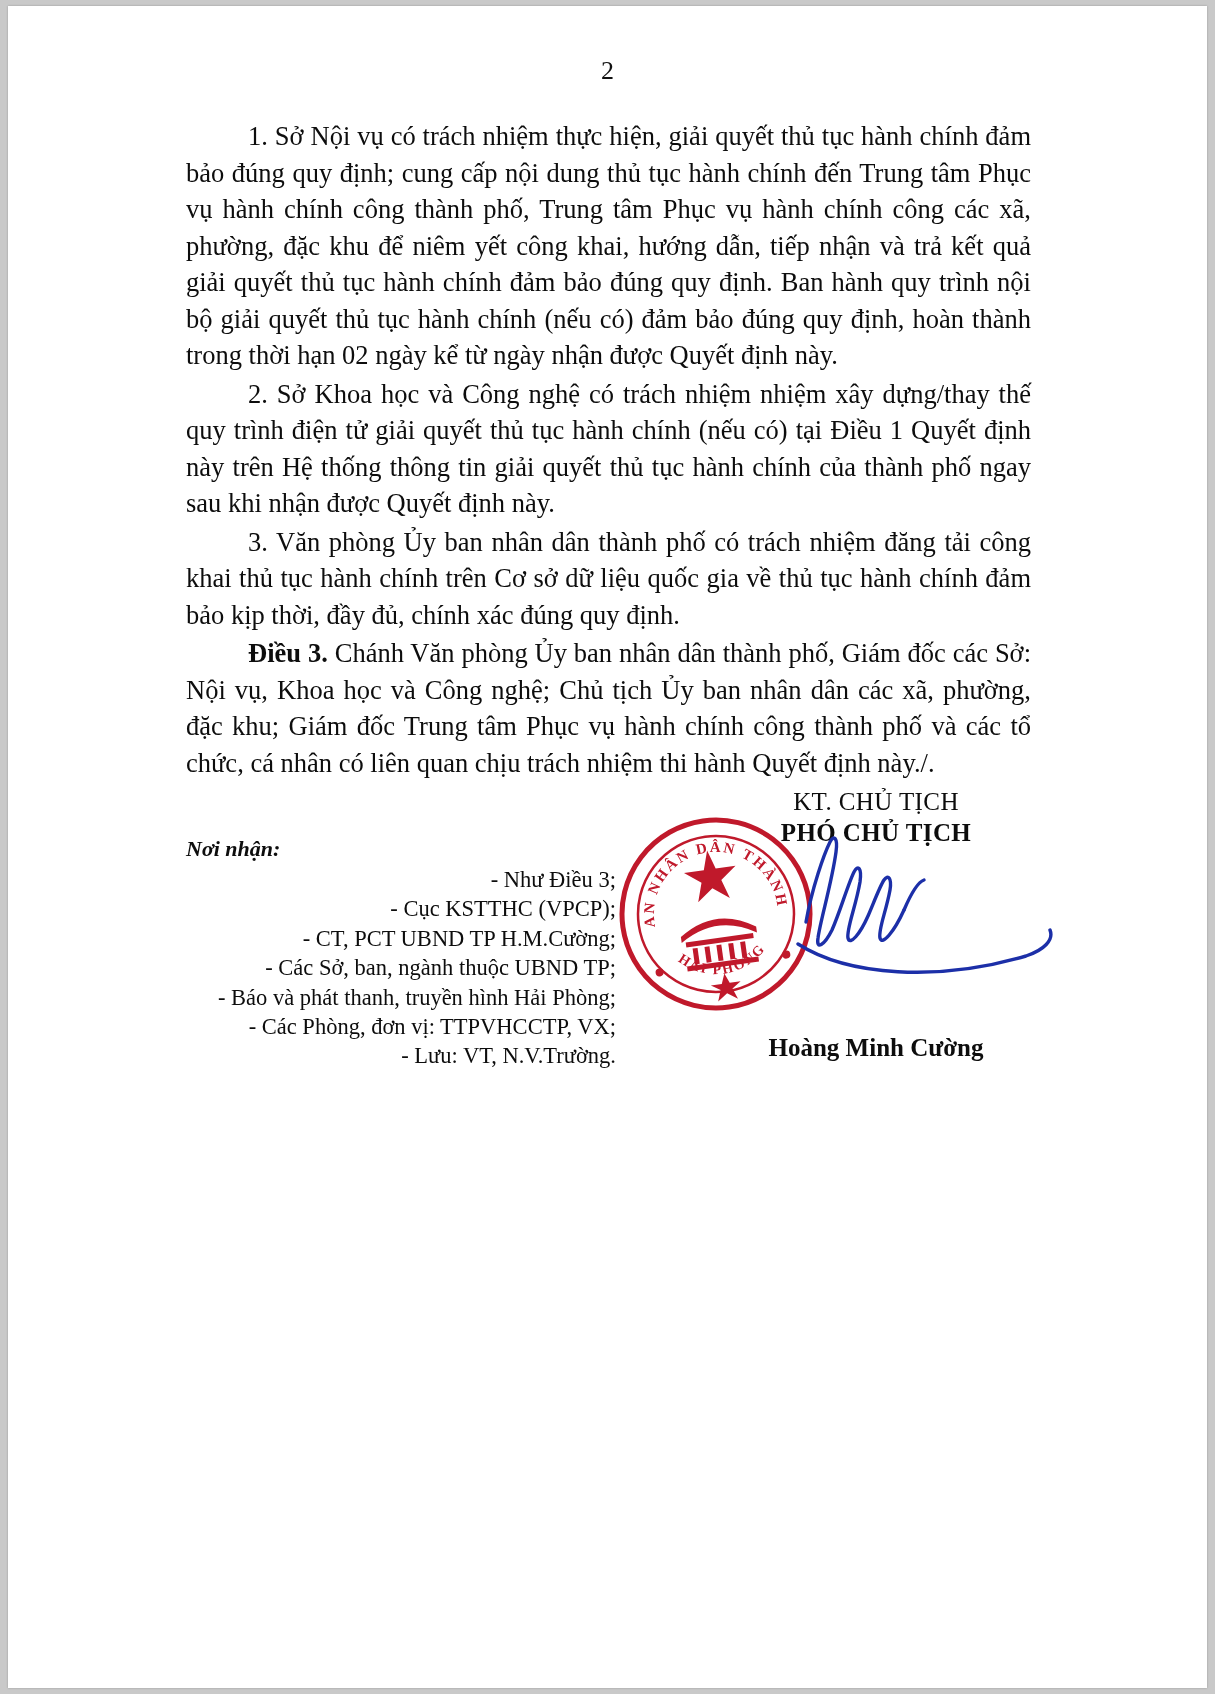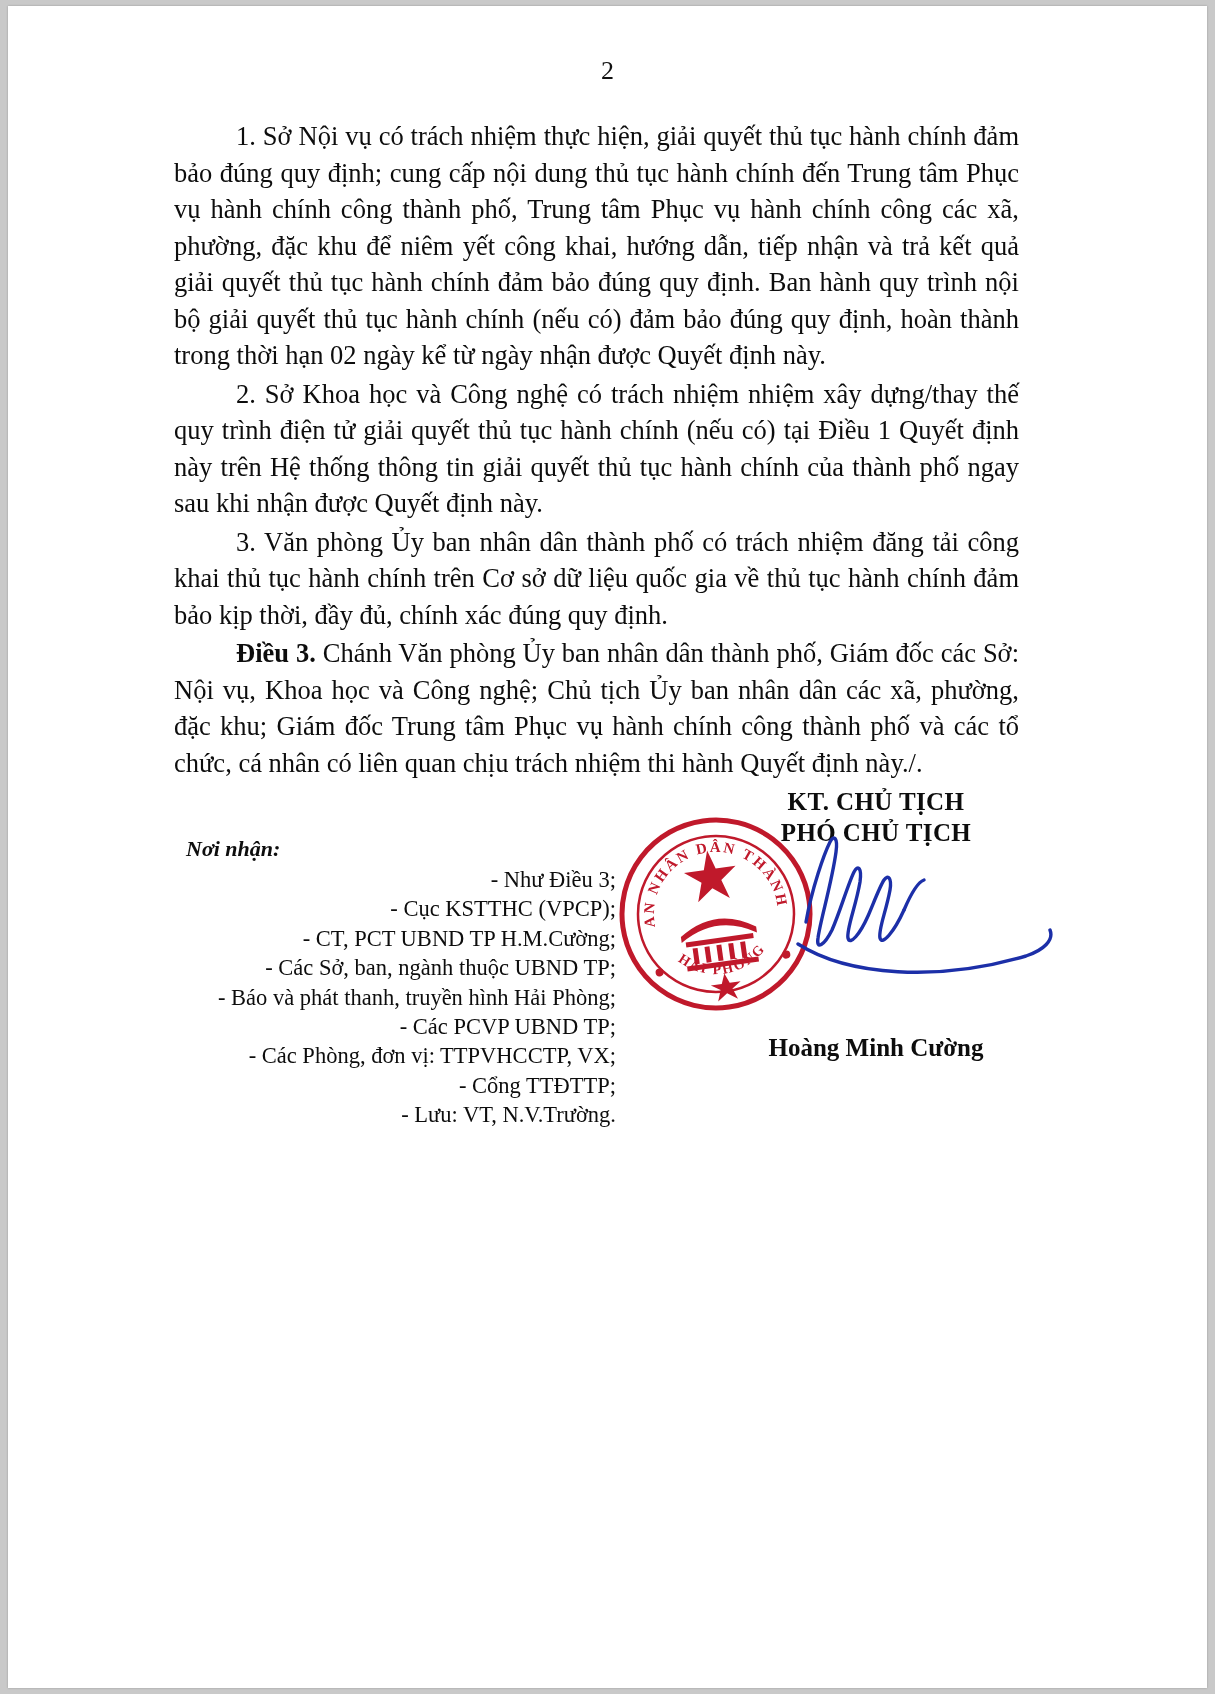--- a/index.html
+++ b/index.html
@@ -27,21 +27,21 @@
     position: absolute;
     top: 50px;
     left: 0;
     width: 1199px;
     text-align: center;
     font-size: 26px;
     color: #111;
   }
   .body-text {
     position: absolute;
-    left: 166px;
+    left: 178px;
     top: 112px;
     width: 845px;
     color: #0d0d0d;
   }
   .para {
     font-size: 26.5px;
     line-height: 36.5px;
     text-align: justify;
     text-justify: inter-word;
     margin: 0 0 2px 0;
@@ -88,21 +88,21 @@
   }
   .signature {
     position: absolute;
     left: 520px;
     top: -38px;
     width: 340px;
     text-align: center;
   }
   .sig-title1 {
     font-size: 25px;
-    font-weight: bold;
+    font-weight: normal;
     letter-spacing: 0.4px;
     color: #0d0d0d;
     line-height: 31px;
   }
   .sig-title2 {
     font-size: 25px;
     font-weight: bold;
     letter-spacing: 0.4px;
     color: #0d0d0d;
     line-height: 31px;
@@ -150,23 +150,21 @@
   <div class="footer">
 
     <div class="recipients">
       <div class="recipients-title">Nơi nhận:</div>
       <ul class="recipients-list">
         <li>- Như Điều 3;</li>
         <li>- Cục KSTTHC (VPCP);</li>
         <li>- CT, PCT UBND TP H.M.Cường;</li>
         <li>- Các Sở, ban, ngành thuộc UBND TP;</li>
         <li>- Báo và phát thanh, truyền hình Hải Phòng;</li>
-        <li>- Các PCVP UBND TP;</li>
         <li>- Các Phòng, đơn vị: TTPVHCCTP, VX;</li>
-        <li>- Cổng TTĐTTP;</li>
         <li>- Lưu: VT, N.V.Trường.</li>
       </ul>
     </div>
 
     <div class="signature">
       <div class="sig-title1">KT. CHỦ TỊCH</div>
       <div class="sig-title2">PHÓ CHỦ TỊCH</div>
       <div class="sig-name">Hoàng Minh Cường</div>
     </div>
 

